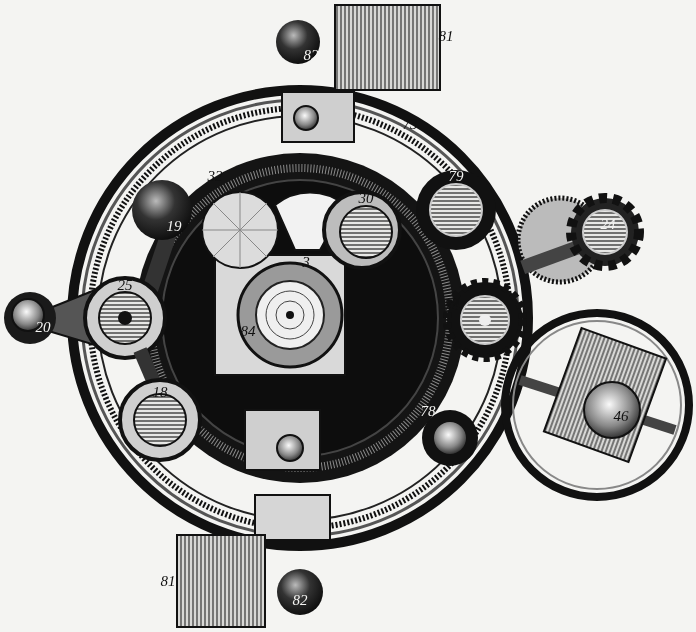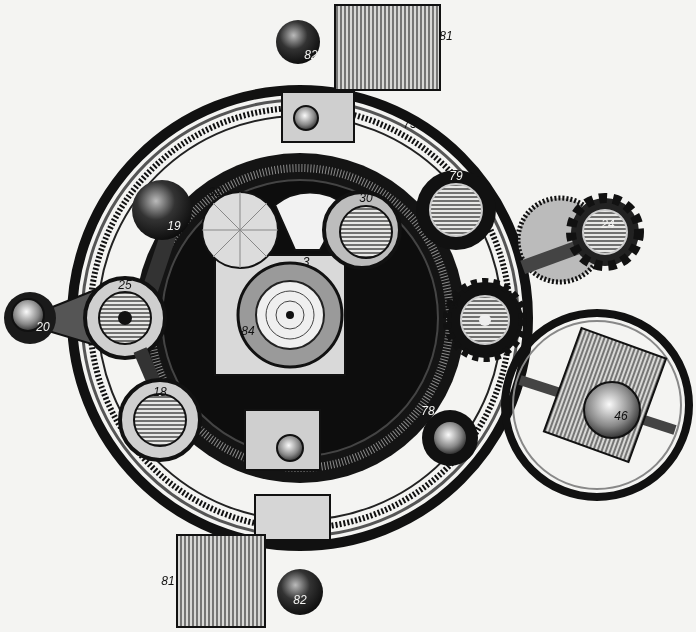--- a/index.html
+++ b/index.html
@@ -5,22 +5,22 @@
     html, body { margin: 0; padding: 0; }
     body {
       width: 696px; height: 632px; overflow: hidden;
       background: #f4f4f2;
       font-family: "DejaVu Serif", serif;
     }
     .stage { position: relative; width: 696px; height: 632px; }
     svg { position: absolute; left: 0; top: 0; }
     .lbl {
       position: absolute;
-      font-family: Liberation Sans, sans-serif;
-      font-size: 12px;
+      font-family: Liberation Serif, serif;
+      font-size: 15px;
       font-style: italic;
       color: #111;
       transform: translate(-50%, -50%);
       white-space: nowrap;
     }
     .lbl.light { color: #f4f4f2; }
   </style>
 </head>
 <body>
 
@@ -147,21 +147,21 @@
       <circle cx="290" cy="448" r="13" fill="url(#boss)" stroke="#111" stroke-width="2"></circle>
       <rect x="255" y="495" width="75" height="45" fill="#d6d6d6" stroke="#111" stroke-width="2"></rect>
       <rect x="177" y="535" width="88" height="92" fill="url(#hatchV)" stroke="#111" stroke-width="2"></rect>
       <circle cx="300" cy="592" r="23" fill="url(#ball)"></circle>
     </g>
   </svg>
 
   <span class="lbl light" style="left:311px;top:55px">82</span>
   <span class="lbl" style="left:446px;top:36px">81</span>
   <span class="lbl" style="left:410px;top:124px">73</span>
-  <span class="lbl" style="left:215px;top:192px">32</span>
+  <span class="lbl" style="left:215px;top:176px">32</span>
   <span class="lbl light" style="left:174px;top:226px">19</span>
   <span class="lbl" style="left:366px;top:198px">30</span>
   <span class="lbl light" style="left:456px;top:176px">79</span>
   <span class="lbl light" style="left:608px;top:224px">24</span>
   <span class="lbl" style="left:125px;top:285px">25</span>
   <span class="lbl light" style="left:43px;top:327px">20</span>
   <span class="lbl" style="left:248px;top:331px">84</span>
   <span class="lbl" style="left:306px;top:262px">3</span>
   <span class="lbl" style="left:452px;top:305px">74</span>
   <span class="lbl" style="left:160px;top:392px">18</span>

